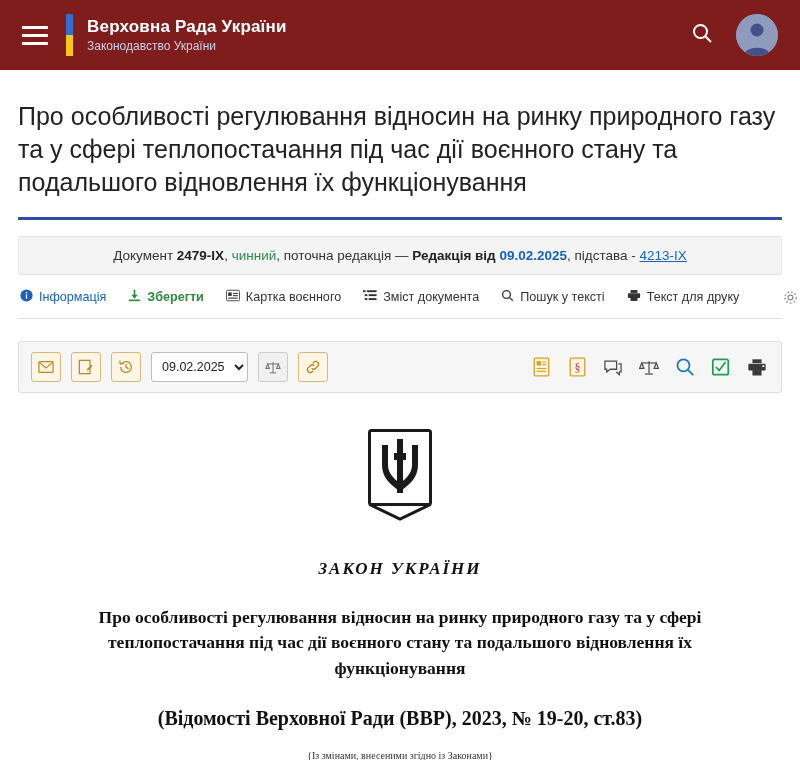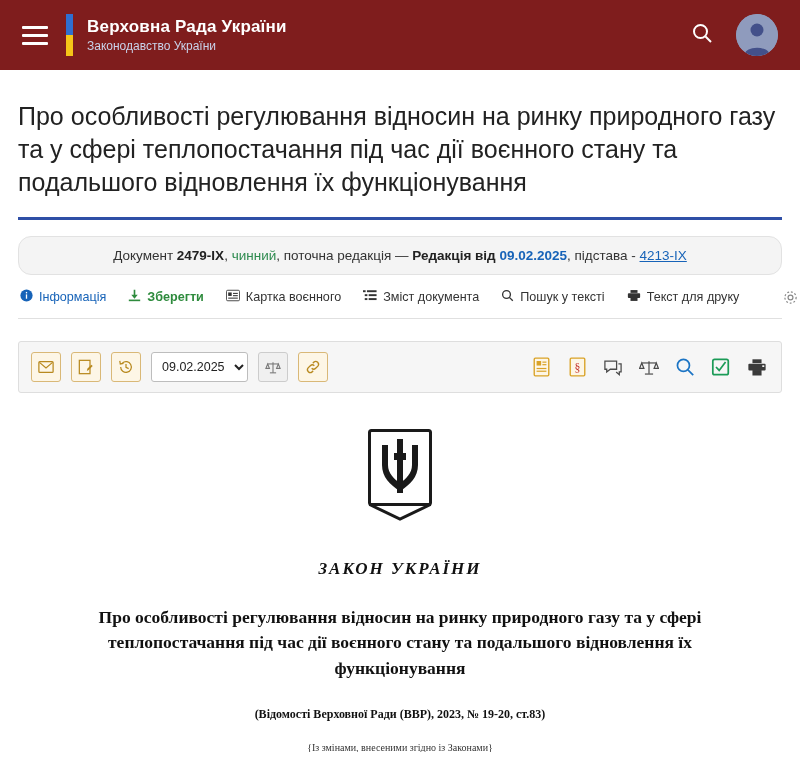--- a/index.html
+++ b/index.html
@@ -80,21 +80,21 @@
   }
   .rule-blue {
     height: 3px;
     background: #2f4fa6;
     margin: 0 0 16px 0;
   }
 
   .status-bar {
     background: #f4f4f4;
     border: 1px solid #e2e2e2;
-    border-radius: 13px;
+    border-radius: 3px;
     text-align: center;
     font-size: 13.5px;
     color: #333;
     padding: 11px 8px;
   }
   .status-bar b { color: #222; }
   .status-bar .green { color: #2d8a4e; }
   .status-bar .date { color: #1763b8; font-weight: bold; }
   .status-bar a { color: #1763b8; text-decoration: underline; }
 
@@ -193,21 +193,21 @@
     margin-bottom: 26px;
     margin-top: 20px;
   }
   .law-title {
     font-size: 17.5px;
     font-weight: bold;
     line-height: 1.45;
     margin: 0 38px 26px 38px;
   }
   .law-src {
-    font-size: 12px;
+    font-size: 20px;
     font-weight: bold;
     margin-bottom: 20px;
   }
   .law-clip {
     font-size: 10px;
     color: #333;
     overflow: hidden;
     height: 10px;
   }
 </style>

